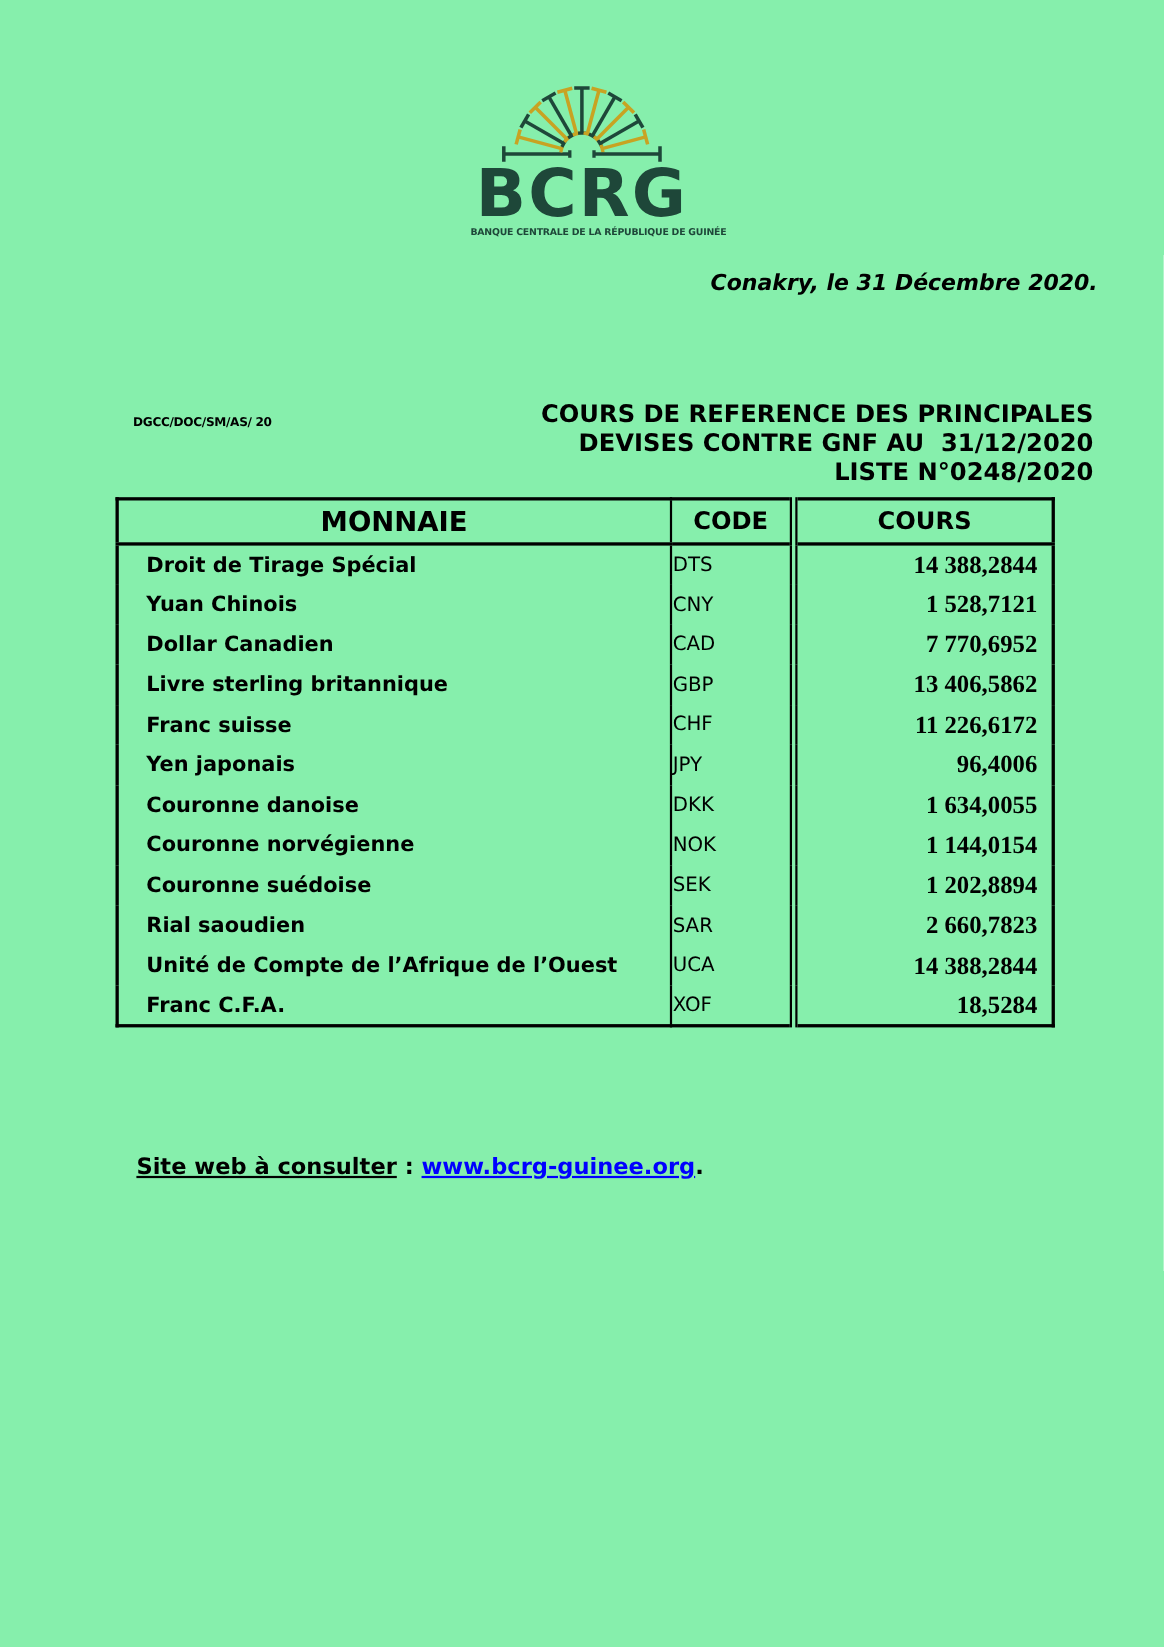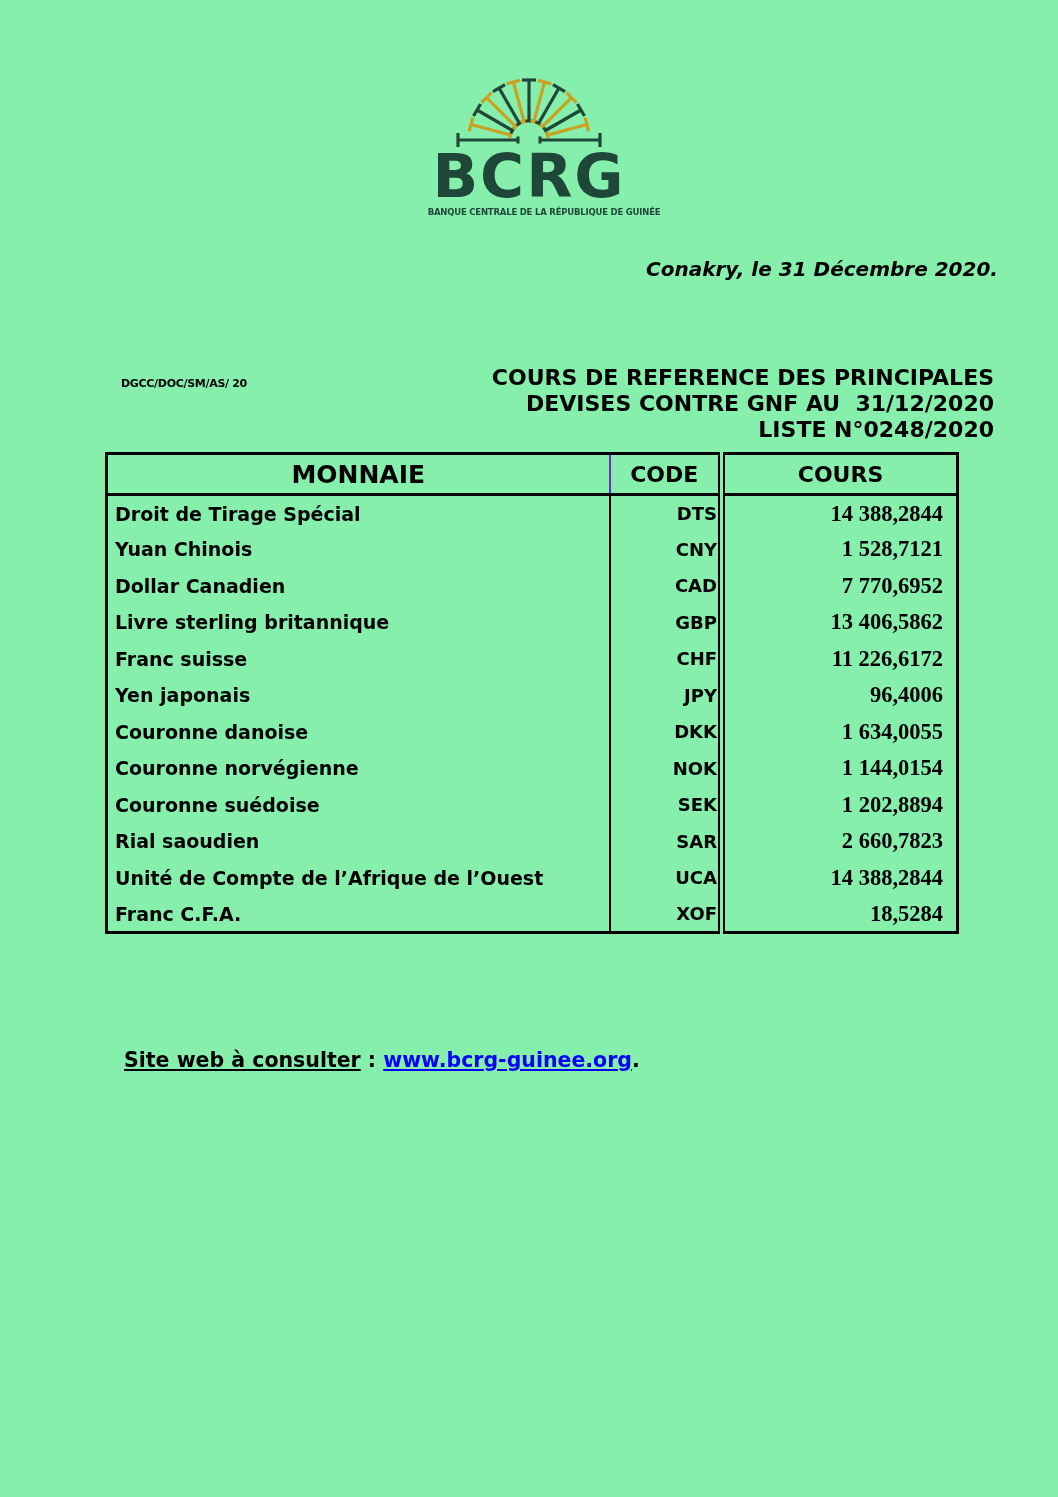--- a/index.html
+++ b/index.html
@@ -28,21 +28,21 @@
     font-size:60px;font-weight:bold;line-height:0.92;
     color:var(--logo-green);letter-spacing:2px;margin-top:-2px;
   }
   .logo-fullname{
     font-size:8.5px;font-weight:bold;color:var(--logo-green);
     letter-spacing:-0.2px;margin-top:3px;white-space:pre;margin-left:30px;
   }
 
   
   .dateline{
-    position:absolute;top:257px;left:646px;
+    position:absolute;top:245px;left:646px;
     font-size:20px;font-weight:bold;font-style:italic;white-space:pre;
   }
   .refcode{
     position:absolute;top:377px;left:121px;
     font-size:11px;font-weight:bold;letter-spacing:-0.3px;white-space:pre;
   }
   .title{
     position:absolute;top:341px;left:329px;width:665px;
     text-align:right;font-size:22px;font-weight:bold;line-height:26px;margin-top:24px;
   }
@@ -50,30 +50,30 @@
 
   
   table.rates{
     position:absolute;top:452px;left:105px;width:851px;
     border-collapse:collapse;border:3px solid #000;table-layout:fixed;
   }
   table.rates th{
     font-weight:bold;text-align:center;
     padding:5px 0 4px;border-bottom:3px solid #000;
   }
-  th.h-currency{font-size:25px;border-right:2px solid #6d28d9;}
+  th.h-currency{font-size:25px;border-right:2px solid #000000;}
   th.h-code{font-size:22px;border-right:7px double #000;}
   th.h-rate{font-size:22px;}
   table.rates td{height:36.5px;vertical-align:middle;}
   td.currency{
-    font-size:19px;font-weight:bold;padding-left:7px;
+    font-size:19px;font-weight:bold;padding-left:25px;
     border-right:2px solid #000;white-space:nowrap;
   }
   td.code{
-    font-size:18px;font-weight:bold;text-align:right;
+    font-size:18px;font-weight:normal;text-align:left;
     border-right:7px double #000;
   }
   td.rate{
     font-family:"Liberation Serif",serif;
     font-size:22.5px;font-weight:bold;text-align:right;
     padding-right:13px;white-space:pre;
   }
 
   
   .website{

